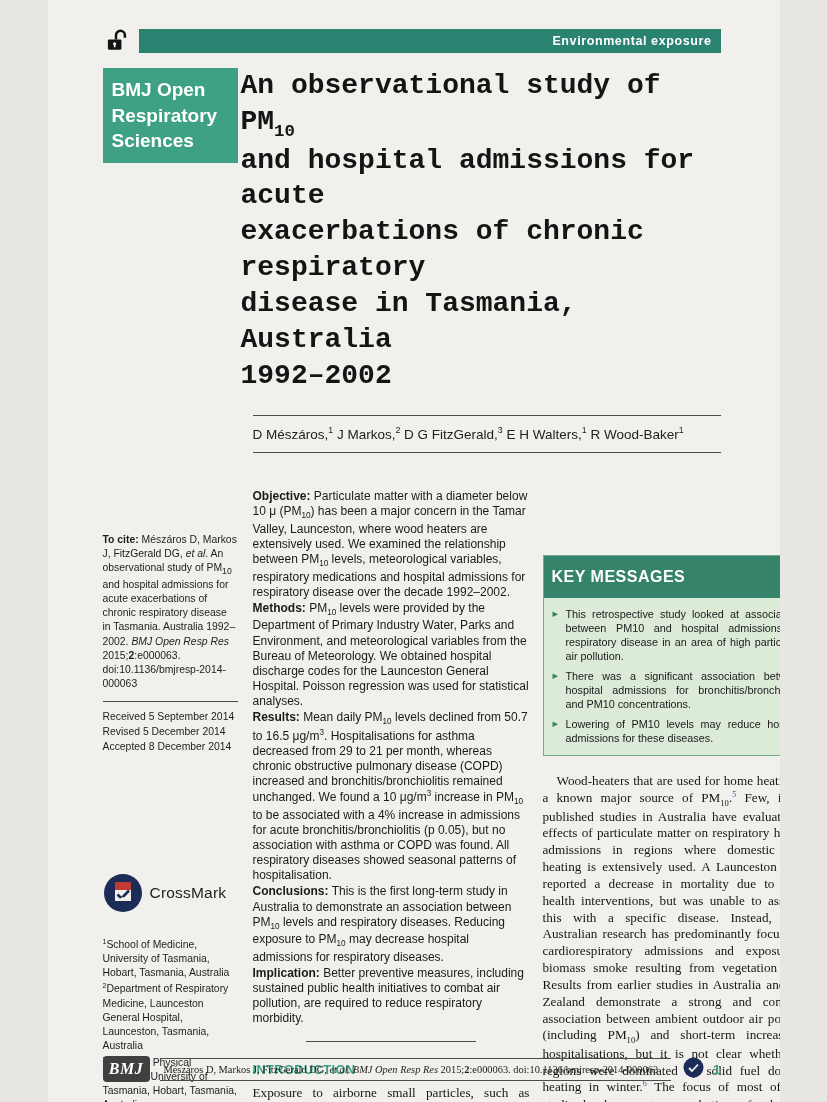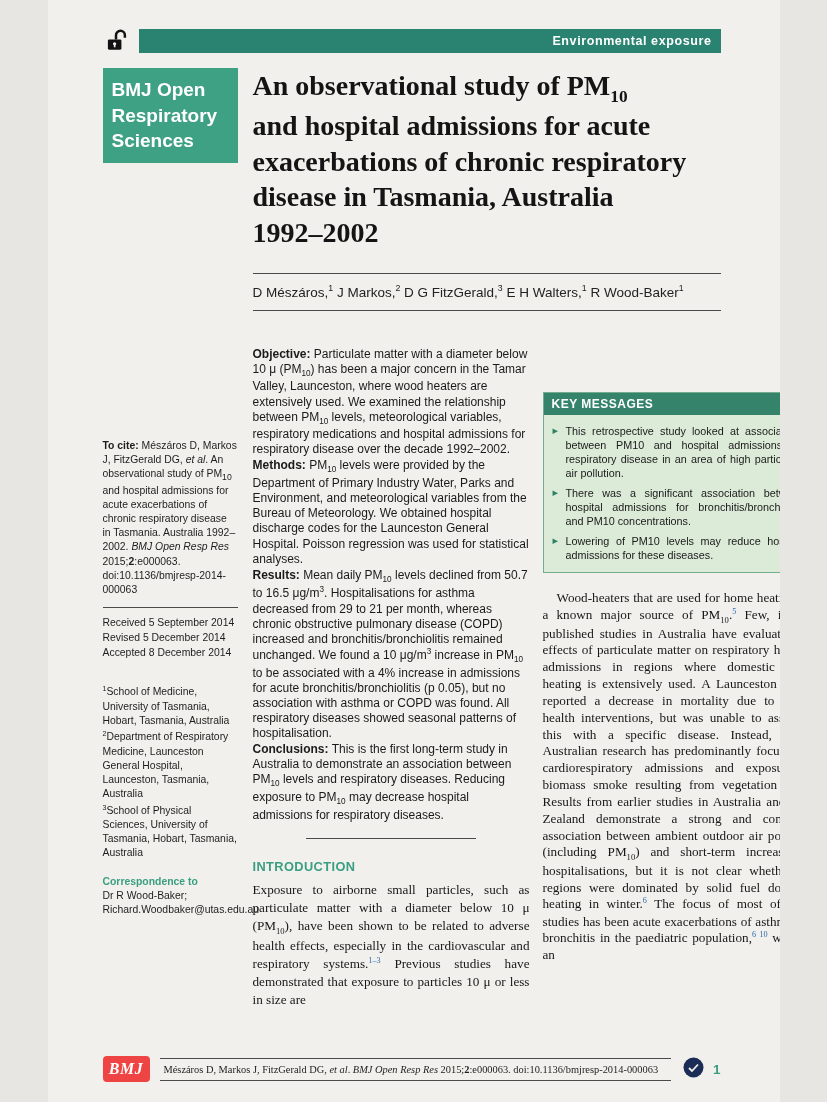--- a/index.html
+++ b/index.html
@@ -21,22 +21,22 @@
   }
 
   
   .masthead { display:flex; margin-top:15px; }
   .jbox {
     width:135px; flex:none; background:#3fa184; color:#fff;
     padding:9px 9px; font-weight:bold; font-size:19px; line-height:1.35;
     align-self:flex-start;
   }
   .title {
-    margin-left:15px; flex:1;
-    font-family:Liberation Serif, serif; font-weight:bold;
+    margin-left:3px; flex:1;
+    font-family:Liberation Mono, monospace; font-weight:bold;
     font-size:28px; line-height:1.28; color:#141414;
   }
   .title sub { font-size:0.62em; }
 
   .authorband {
     margin-left:150px; margin-top:22px;
     border-top:1px solid #4a4a4a; border-bottom:1px solid #4a4a4a;
     padding:9px 0 10px 0; font-size:13.5px; color:#222;
   }
   .authorband sup { font-size:0.65em; }
@@ -75,43 +75,43 @@
   .serifbody {
     font-family:"Liberation Serif", serif; font-size:13.2px; line-height:1.36;
     text-align:justify; color:#171717;
   }
   .serifbody sub { font-size:0.65em; }
   sup.r { color:#2b6cb0; font-size:0.62em; }
 
   
   .keybox { border:1px solid #74ad8e; background:#dcead8; margin-bottom:17px; }
   .keybox-head {
-    background:#35836b; color:#fff; font-weight:bold; font-size:12px;
-    letter-spacing:0.5px; padding:4px 8px; display:flex; align-items:center;
+    background:#35836b; color:#fff; font-weight:bold; font-size:16px;
+    letter-spacing:0.5px; padding:12px 8px; display:flex; align-items:center;
     justify-content:space-between;
   }
   .keybox-body { padding:9px 10px 10px 9px; }
   .kbullet {
     position:relative; padding-left:13px; font-size:10.8px; line-height:1.3;
     text-align:justify; margin-bottom:6px;
   }
   .kbullet:last-child { margin-bottom:0; }
   .kbullet::before {
     content:"\25B8"; position:absolute; left:0; top:-1px; color:#2f8166; font-size:11px;
   }
   .rightbody p { margin:0; line-height:1.27; }
   .rightbody p.indent { text-indent:14px; }
 
   
   .footer {
     position:absolute; left:55px; right:59px; bottom:20px;
     display:flex; align-items:center;
   }
   .bmjlogo {
-    background:#ef4444; color:#fff; font-weight:bold; font-style:italic;
+    background:#404040; color:#fff; font-weight:bold; font-style:italic;
     font-family:"Liberation Serif", serif;
     width:47px; height:26px; border-radius:4px; display:flex; align-items:center;
     justify-content:center; font-size:16px; letter-spacing:0.5px; flex:none;
   }
   .footcite {
     flex:1; margin:0 10px; border-top:1px solid #4a4a4a; border-bottom:1px solid #4a4a4a;
     padding:5px 4px; font-size:10.4px; text-align:left; color:#1d1d1d;font-family:Liberation Serif, serif;
   }
   .pageno { color:#3a9e82; font-weight:bold; font-size:13.5px; margin-left:9px; }
   .footcircle { flex:none; margin-left:2px; }
@@ -151,38 +151,49 @@
 
       <div class="col-side">
         <div class="cite">
           <p><b>To cite:</b> Mészáros D, Markos J, FitzGerald DG, <i>et al</i>. An observational study of PM<sub>10</sub> and hospital admissions for acute exacerbations of chronic respiratory disease in Tasmania. Australia 1992–2002. <i>BMJ Open Resp Res</i> 2015;<b>2</b>:e000063. doi:10.1136/bmjresp-2014-000063</p>
         </div>
         <div class="dates">
           <div>Received 5 September 2014</div>
           <div>Revised 5 December 2014</div>
           <div>Accepted 8 December 2014</div>
         </div>
+        <div class="crossmark">
+          <svg width="40" height="40" viewBox="0 0 40 40">
+            <circle cx="20" cy="20" r="19" fill="#1b2c57"></circle>
+            <rect x="12" y="9" width="16" height="19" fill="#f2f0ec"></rect>
+            <path d="M12 9 h16 v8 h-16 z" fill="#c23b33"></path>
+            <path d="M14.5 21.5 l4 4 l7.5 -8" fill="none" stroke="#1b2c57" stroke-width="2.6"></path>
+            <path d="M12 28 l8 -4 l8 4 z" fill="#f2f0ec"></path>
+          </svg>
+          <span class="crossmark-label">CrossMark</span>
+        </div>
         <div class="affils">
           <p><sup>1</sup>School of Medicine, University of Tasmania, Hobart, Tasmania, Australia</p>
           <p><sup>2</sup>Department of Respiratory Medicine, Launceston General Hospital, Launceston, Tasmania, Australia</p>
           <p><sup>3</sup>School of Physical Sciences, University of Tasmania, Hobart, Tasmania, Australia</p>
         </div>
         <div class="correspondence">
           <div class="corr-head">Correspondence to</div>
           <div>Dr R Wood-Baker;</div>
           <a class="email" href="#">Richard.Woodbaker@utas.edu.au</a>
         </div>
       </div>
 
       <div class="col-mid">
         <div class="abstract">
           <p><b>Objective:</b> Particulate matter with a diameter below 10 μ (PM<sub>10</sub>) has been a major concern in the Tamar Valley, Launceston, where wood heaters are extensively used. We examined the relationship between PM<sub>10</sub> levels, meteorological variables, respiratory medications and hospital admissions for respiratory disease over the decade 1992–2002.</p>
           <p><b>Methods:</b> PM<sub>10</sub> levels were provided by the Department of Primary Industry Water, Parks and Environment, and meteorological variables from the Bureau of Meteorology. We obtained hospital discharge codes for the Launceston General Hospital. Poisson regression was used for statistical analyses.</p>
           <p><b>Results:</b> Mean daily PM<sub>10</sub> levels declined from 50.7 to 16.5 μg/m<sup>3</sup>. Hospitalisations for asthma decreased from 29 to 21 per month, whereas chronic obstructive pulmonary disease (COPD) increased and bronchitis/bronchiolitis remained unchanged. We found a 10 μg/m<sup>3</sup> increase in PM<sub>10</sub> to be associated with a 4% increase in admissions for acute bronchitis/bronchiolitis (p 0.05), but no association with asthma or COPD was found. All respiratory diseases showed seasonal patterns of hospitalisation.</p>
           <p><b>Conclusions:</b> This is the first long-term study in Australia to demonstrate an association between PM<sub>10</sub> levels and respiratory diseases. Reducing exposure to PM<sub>10</sub> may decrease hospital admissions for respiratory diseases.</p>
+          <p><b>Implication:</b> Better preventive measures, including sustained public health initiatives to combat air pollution, are required to reduce respiratory morbidity.</p>
         </div>
         <hr class="midrule">
         <div class="greenhead introhead">INTRODUCTION</div>
         <p class="serifbody">Exposure to airborne small particles, such as particulate matter with a diameter below 10 μ (PM<sub>10</sub>), have been shown to be related to adverse health effects, especially in the cardiovascular and respiratory systems.<sup class="r">1–3</sup> Previous studies have demonstrated that exposure to particles 10 μ or less in size are</p>
       </div>
 
       <div class="col-right">
         <div class="keybox">
           <div class="keybox-head">
             <span>KEY MESSAGES</span>

